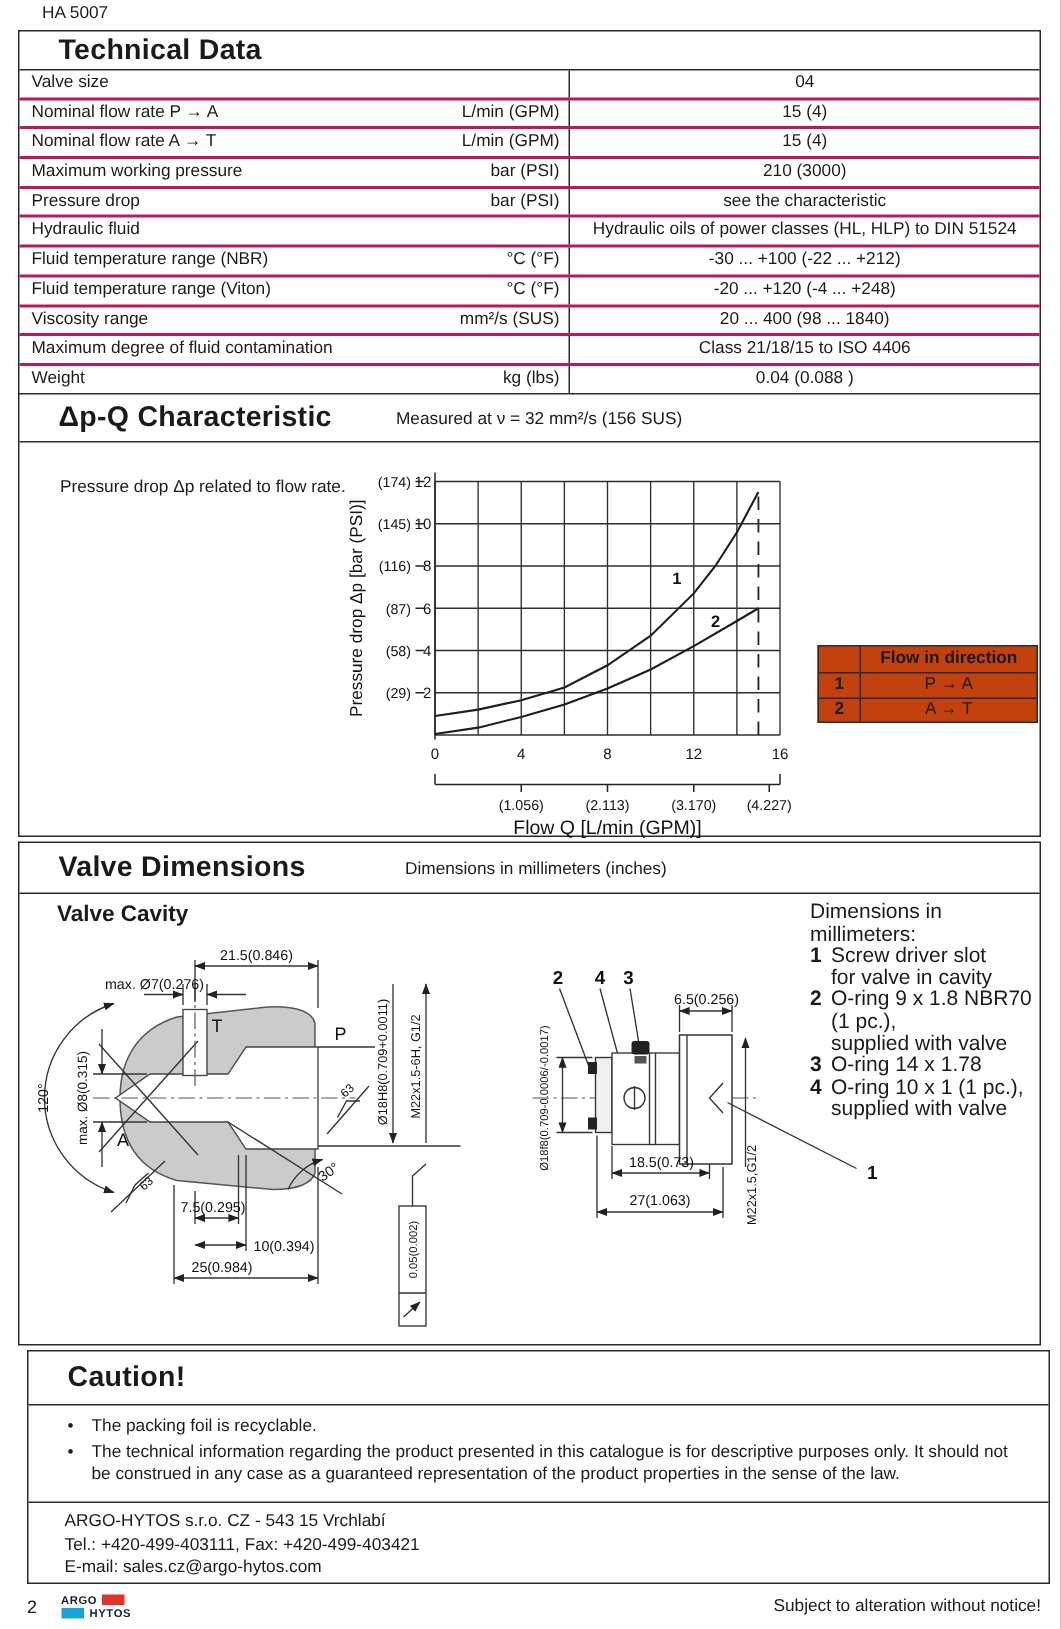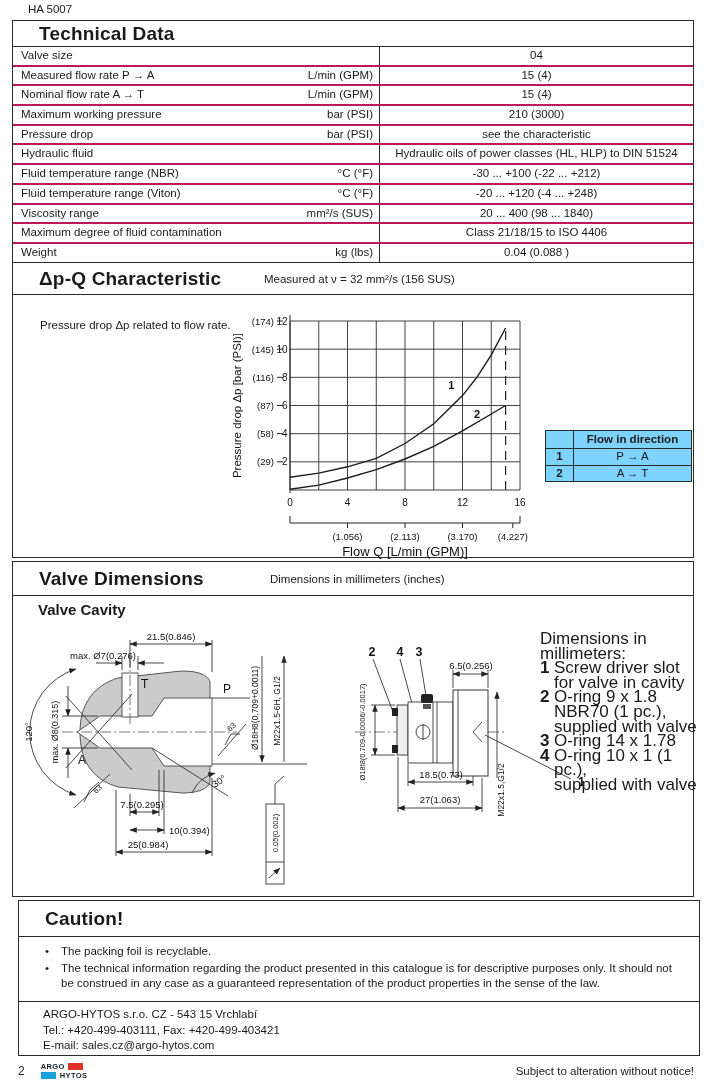--- a/index.html
+++ b/index.html
@@ -18,32 +18,32 @@
   .trow:last-child{border-bottom:none;}
   .tlabel{padding-left:8px;white-space:nowrap;overflow:hidden;}
   .tunit{text-align:right;padding-right:6px;white-space:nowrap;}
   .tvalue{border-left:1px solid #2a2a2a;text-align:center;white-space:nowrap;overflow:hidden;}
   
   .chart-note{position:absolute;left:40px;top:319px;font-size:11.5px;}
   #chart-svg{position:absolute;left:230px;top:303px;}
   svg text{font-family:"Liberation Sans",sans-serif;fill:#111;}
   
   #legend{position:absolute;left:545px;top:430px;width:147px;border:1.5px solid #2a2a2a;
-          font-size:11.5px;box-sizing:border-box;background:#7dd3fc;}
+          font-size:11.5px;box-sizing:border-box;background:#c2410c;}
   .lgrow{display:grid;grid-template-columns:28px 1fr;border-top:1px solid #2a2a2a;}
   .lgrow:first-child{border-top:none;}
   .lgnum{border-right:1px solid #2a2a2a;text-align:center;font-weight:bold;line-height:15.5px;}
   .lgdir{text-align:center;line-height:15.5px;}
   .lghead .lgdir{font-weight:bold;line-height:17px;}
   .lghead .lgnum{font-weight:normal;line-height:17px;}
   
   .cavity-title{position:absolute;left:38px;top:601px;font-weight:bold;font-size:15px;}
   #svg-cavity{position:absolute;left:22px;top:612px;}
   #svg-valve{position:absolute;left:345px;top:638px;}
-  #dim-notes{position:absolute;left:540px;top:632px;width:160px;font-size:17px;line-height:14.6px;}
+  #dim-notes{position:absolute;left:540px;top:600px;width:160px;font-size:14px;line-height:14.6px;}
   .note-item{display:grid;grid-template-columns:14px 1fr;}
   .note-num{font-weight:bold;}
   
   .bullets{padding:7px 14px 9px 26px;font-size:11.5px;line-height:14.8px;border-bottom:1.5px solid #2a2a2a;}
   .bullet-row{display:flex;margin-bottom:2px;}
   .bullet-dot{width:16px;flex:none;}
   .contact{padding:5px 24px;font-size:11.5px;line-height:15.4px;}
   
   .bottom-bar{position:absolute;left:12px;top:1058px;width:682px;height:26px;display:flex;align-items:center;}
   .page-num{font-size:12px;padding-left:6px;}
@@ -66,21 +66,21 @@
     <div class="sec-head" style="height:26px;">
       <span class="sec-title">Technical Data</span>
     </div>
     <div id="tech-rows">
         <div class="trow">
           <span class="tlabel">Valve size</span>
           <span class="tunit"></span>
           <span class="tvalue">04</span>
         </div>
         <div class="trow">
-          <span class="tlabel">Measured flow rate P → A</span>
+          <span class="tlabel">Nominal flow rate P → A</span>
           <span class="tunit">L/min (GPM)</span>
           <span class="tvalue">15 (4)</span>
         </div>
         <div class="trow">
           <span class="tlabel">Nominal flow rate A → T</span>
           <span class="tunit">L/min (GPM)</span>
           <span class="tvalue">15 (4)</span>
         </div>
         <div class="trow">
           <span class="tlabel">Maximum working pressure</span>

